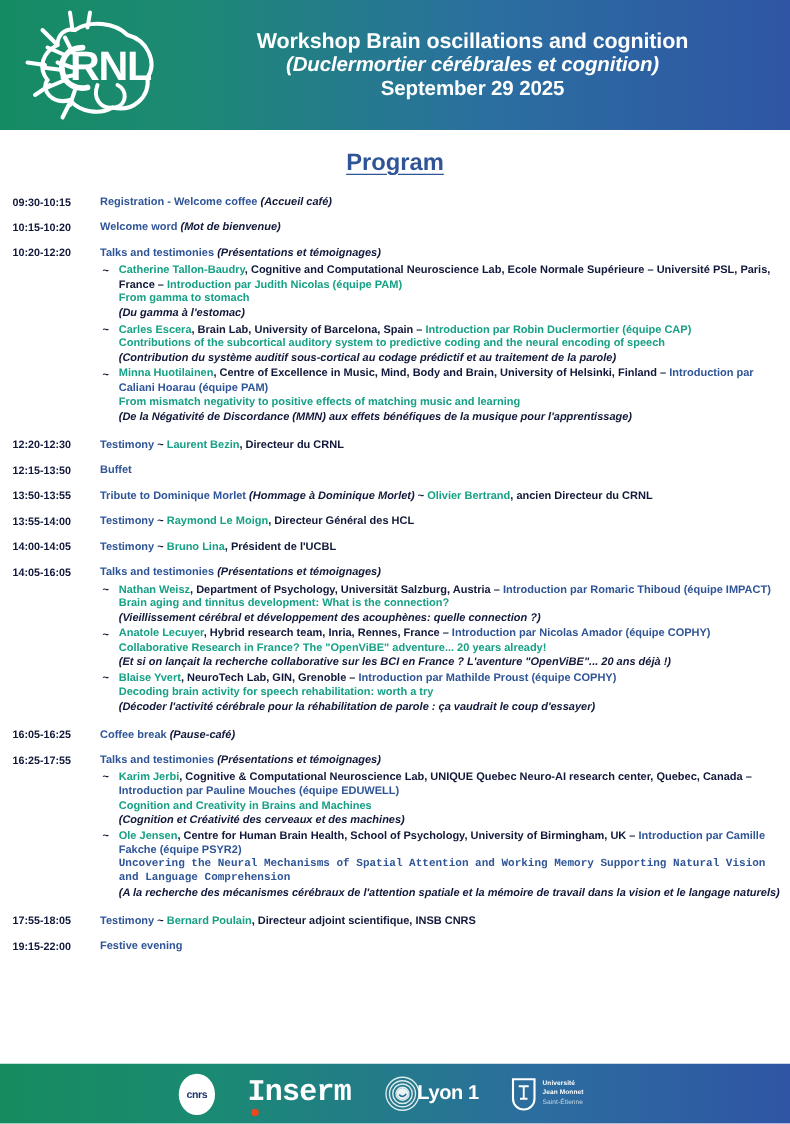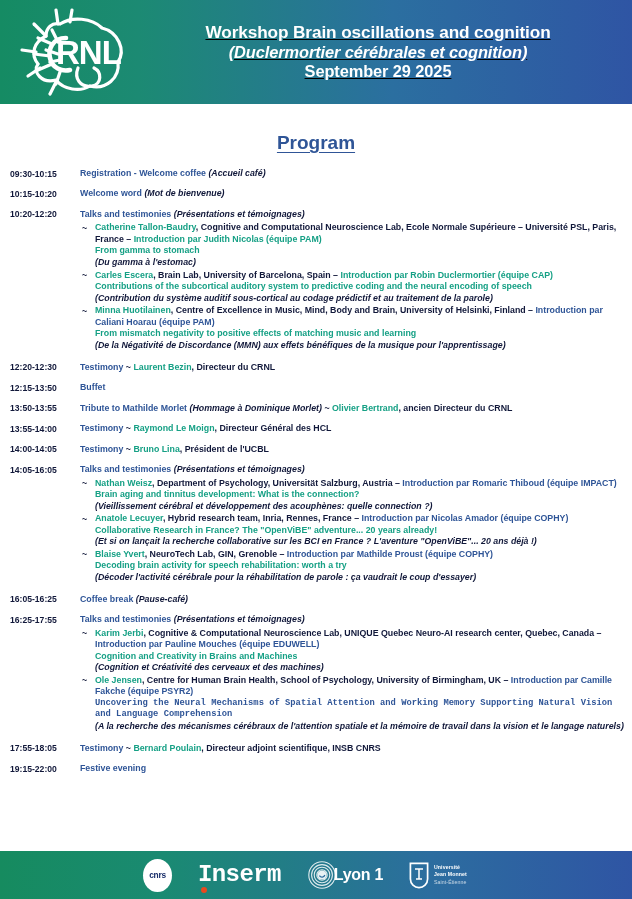--- a/index.html
+++ b/index.html
@@ -20,21 +20,20 @@
   }
 
   
   .header {
     position: relative;
     width: 632px;
     height: 104px;
     background: linear-gradient(90deg, #158b63 0%, #1c8a73 22%, #2b6fa0 62%, #2f55a4 100%);
     display: flex;
     align-items: center;
-    text-decoration: underline;
   }
 
   .logo-wrap {
     width: 150px;
     height: 100px;
     flex: 0 0 150px;
     display: flex;
     align-items: center;
     justify-content: center;
   }
@@ -73,21 +72,20 @@
     padding-bottom: 14px;
   }
 
   .program-title {
     display: inline-block;
     font-size: 19px;
     font-weight: bold;
     color: #2f5597;
     text-decoration: underline;
     text-underline-offset: 3px;
-    margin-top: 12px;
   }
 
   
   .schedule {
     padding: 0 6px 0 10px;
   }
 
   .slot {
     display: flex;
     align-items: flex-start;
@@ -345,21 +343,21 @@
       </div>
       <div class="slot">
         <div class="slot-time">12:15-13:50</div>
         <div class="slot-body">
           <div class="slot-head"><span>Buffet</span></div>
         </div>
       </div>
       <div class="slot">
         <div class="slot-time">13:50-13:55</div>
         <div class="slot-body">
-          <div class="slot-head"><span class="t-label">Tribute to Mathilde Morlet </span><span class="t-fr">(Hommage à Dominique Morlet)</span><span class="t-tilde"> ~ </span><span class="t-name">Olivier Bertrand</span><span class="t-role">, ancien Directeur du CRNL</span></div>
+          <div class="slot-head"><span class="t-label">Tribute to Dominique Morlet </span><span class="t-fr">(Hommage à Dominique Morlet)</span><span class="t-tilde"> ~ </span><span class="t-name">Olivier Bertrand</span><span class="t-role">, ancien Directeur du CRNL</span></div>
         </div>
       </div>
       <div class="slot">
         <div class="slot-time">13:55-14:00</div>
         <div class="slot-body">
           <div class="slot-head"><span class="t-label">Testimony</span><span class="t-tilde"> ~ </span><span class="t-name">Raymond Le Moign</span><span class="t-role">, Directeur Général des HCL</span></div>
         </div>
       </div>
       <div class="slot">
         <div class="slot-time">14:00-14:05</div>

